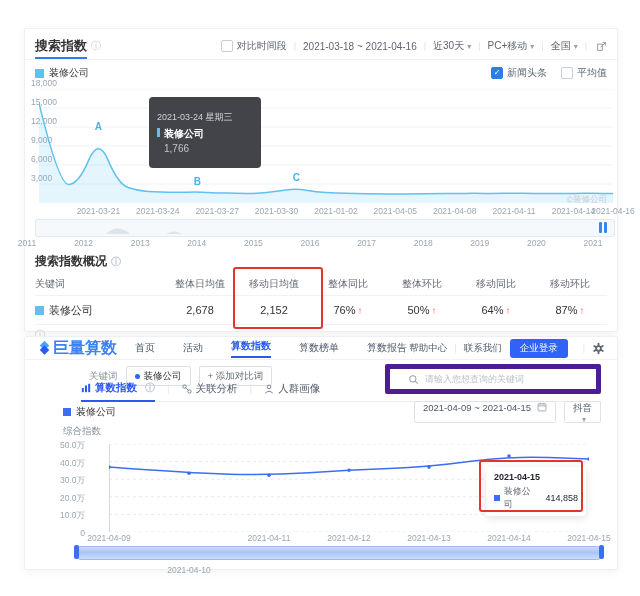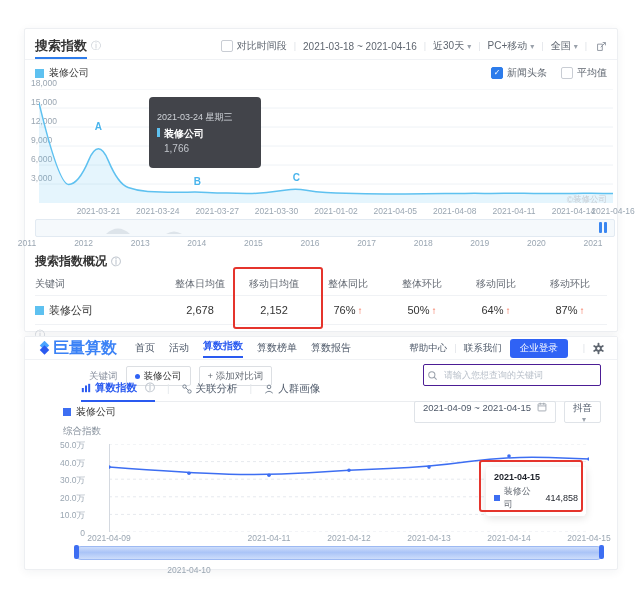--- a/index.html
+++ b/index.html
@@ -49,32 +49,32 @@
   .tc{text-align:center;}
   .tc-l{text-align:left;display:flex;align-items:center;}
   .kw-sq{width:9px;height:9px;background:#5ec1f0;margin-right:5px;display:inline-block;}
   .up{color:#f25a3c;font-size:10px;margin-left:2px;}
   .redbox{border:2px solid #e5342c;border-radius:3px;z-index:6;pointer-events:none;}
   #redbox-col{left:208px;top:238px;width:86px;height:58px;}
   .t-note{left:10px;top:299px;font-size:9px;color:#98a1ab;}
   
   .o-header{left:0;right:0;top:0;height:22px;border-bottom:1px solid #f0f2f5;padding:0 12px;justify-content:space-between;background:#fff;}
   .brand{font-size:16px;font-weight:bold;color:#3b82f6;margin-left:1px;}
-  .o-nav{margin-left:18px;gap:14px;}
+  .o-nav{margin-left:18px;gap:28px;}
   .nav-it{font-size:10px;color:#4e5969;cursor:pointer;}
   .nav-it.active{color:#2a5af0;font-weight:bold;border-bottom:2px solid #2a5af0;padding-bottom:3px;}
   .o-links{gap:0;}
   .link-it{font-size:9.5px;color:#4e5969;}
   .login-btn{background:#2f62f5;color:#fff;font-size:9.5px;border:none;border-radius:3px;padding:3px 10px;margin:0 8px;cursor:pointer;}
   .kw-row{left:64px;top:29px;height:20px;}
   .kw-lbl{font-size:9.5px;color:#8a919f;margin-right:8px;}
   .chip{border:1px solid #dcdfe3;border-radius:2px;background:#fff;height:18px;padding:0 8px;font-size:9.5px;color:#333;display:flex;align-items:center;margin-right:8px;}
   .chip .dot{width:5px;height:5px;border-radius:50%;background:#2f62f5;margin-right:4px;}
   .chip.add{color:#646a73;}
-  .searchbox{right:16px;top:27px;width:170px;height:20px;border:1px solid #4c1d95;border-radius:2px;background:#fff;padding:0 3px;}
+  .searchbox{right:16px;top:27px;width:170px;height:20px;border:5px solid #4c1d95;border-radius:2px;background:#fff;padding:0 18px;}
   .searchbox input{border:none;outline:none;font-size:9px;color:#333;width:100%;margin-left:4px;font-family:inherit;}
   .searchbox input::placeholder{color:#b9c0ca;}
   .tabstrip{left:56px;right:16px;top:44px;height:20px;border-bottom:1px solid #ebedf0;}
   .tab{font-size:10.5px;color:#4e5969;display:flex;align-items:center;gap:4px;padding-bottom:5px;cursor:pointer;}
   .tab.active{color:#2a5af0;font-weight:bold;border-bottom:2px solid #2a5af0;margin-bottom:-1px;}
   .tabsep{color:#e5e8ec;font-size:10px;margin:0 12px;padding-bottom:5px;}
   .o-legend{left:38px;top:68px;}
   .o-lg-sq{width:8px;height:8px;background:#3d6ef2;margin-right:5px;display:inline-block;}
   .o-controls{right:16px;top:64px;gap:8px;}
   .datebox{border:1px solid #dfe3e8;border-radius:2px;height:20px;padding:0 8px;font-size:9.5px;color:#4e5969;display:flex;gap:6px;background:#fff;}

